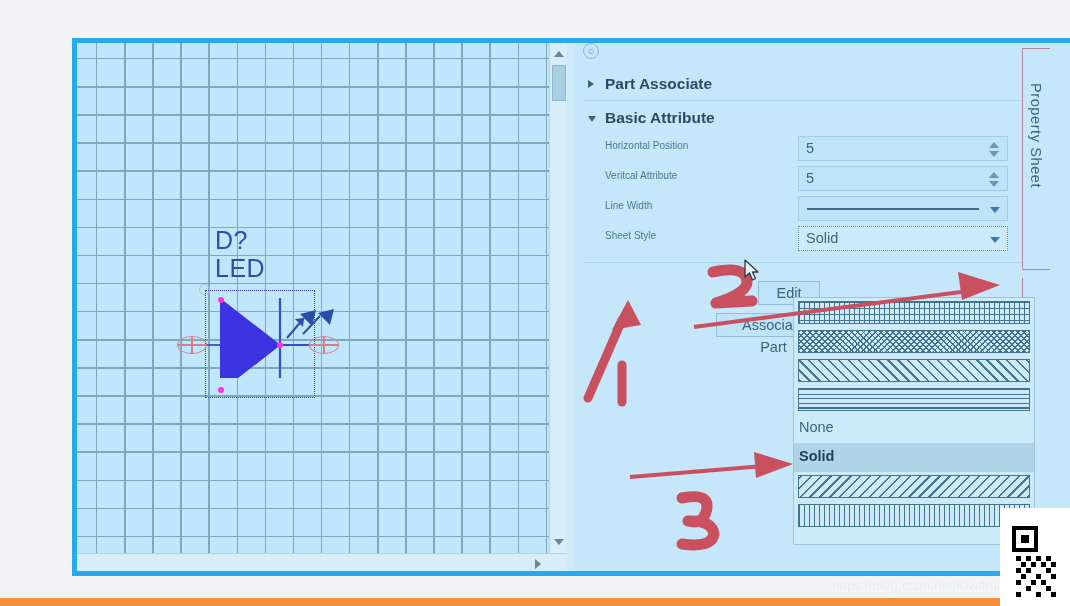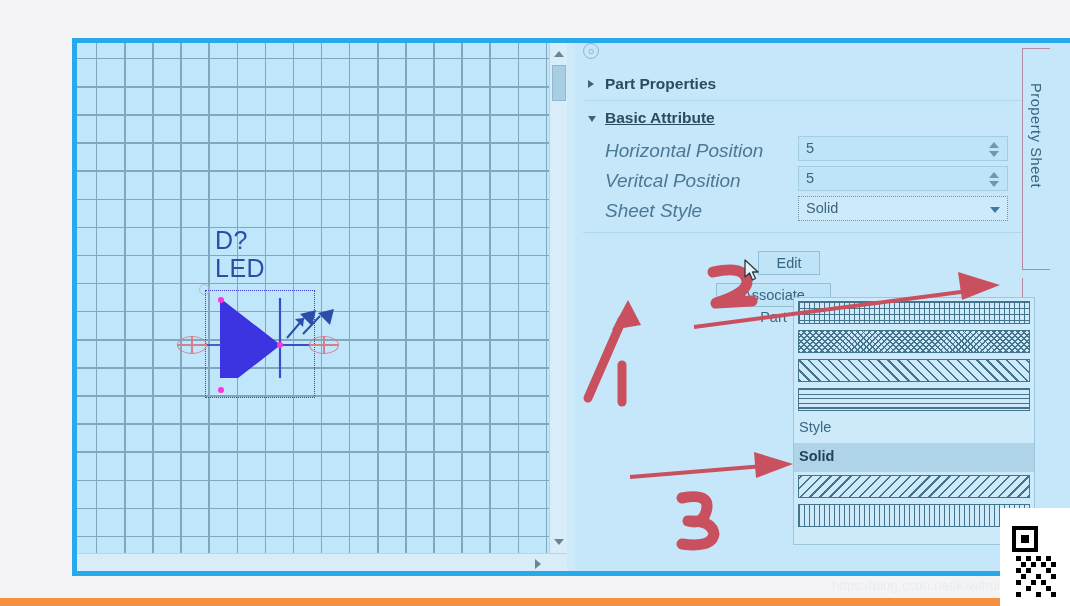--- a/index.html
+++ b/index.html
@@ -88,21 +88,21 @@
     border-bottom: 1px solid #add8ee;
     color: #2c4a60; font-size: 15.5px; font-weight: bold; padding-left: 22px;
   }
   .tri { position: absolute; left: 5px; top: 13px; width: 0; height: 0; border-style: solid; }
   .tri-right { border-width: 4.5px 0 4.5px 6.5px; border-color: transparent transparent transparent #3d647e; }
   .tri-down  { border-width: 6.5px 4.5px 0 4.5px; border-color: #3d647e transparent transparent transparent; top: 15px; }
 
   .field-row { position: relative; height: 30px; }
   .field-label {
     position: absolute; left: 22px; top: 5px;
-    color: #4b7893; font-size: 19px; font-style: italic;
+    color: #4b7893; font-size: 10px;
   }
   .field-ctrl {
     position: absolute; left: 215px; top: 1px; width: 210px; height: 25px;
     background: #bfe3f7; border: 1px solid #a3cde4;
   }
   .ctrl-val { position: absolute; left: 7px; top: 3px; color: #3a6780; font-size: 14.5px; }
   .spin-up, .spin-dn {
     position: absolute; right: 8px; width: 0; height: 0; border-style: solid; opacity: .6;
   }
   .spin-up { top: 5px; border-width: 0 5px 6px 5px; border-color: transparent transparent #3d647e transparent; }
@@ -263,47 +263,54 @@
     </div>
 
     <div id="prop-panel">
       <div id="panel-pin">○</div>
 
       <div id="panel-body">
 
 
         <div class="section-row">
           <span class="tri tri-right"></span>
-          <span>Part Properties</span>
-        </div>
-
-        <div class="section-row" style="border-bottom:none;text-decoration:underline;">
+          <span>Part Associate</span>
+        </div>
+
+        <div class="section-row" style="border-bottom:none;">
           <span class="tri tri-down"></span>
           <span>Basic Attribute</span>
         </div>
 
         <div class="field-row">
           <span class="field-label">Horizontal Position</span>
           <div class="field-ctrl">
             <span class="ctrl-val">5</span>
             <span class="spin-up"></span>
             <span class="spin-dn"></span>
           </div>
         </div>
 
         <div class="field-row">
-          <span class="field-label">Veritcal Position</span>
+          <span class="field-label">Veritcal Attribute</span>
           <div class="field-ctrl">
             <span class="ctrl-val">5</span>
             <span class="spin-up"></span>
             <span class="spin-dn"></span>
           </div>
         </div>
 
 
+        <div class="field-row">
+          <span class="field-label">Line Width</span>
+          <div class="field-ctrl">
+            <span class="line-preview"></span>
+            <span class="chev"></span>
+          </div>
+        </div>
 
         <div class="field-row">
           <span class="field-label">Sheet Style</span>
           <div class="field-ctrl" id="fill-style-ctrl">
             <span class="ctrl-val">Solid</span>
             <span class="chev"></span>
           </div>
         </div>
 
         <div class="divider"></div>
@@ -324,21 +331,21 @@
     <div class="dd-item">
       <span class="dd-swatch pat-cross"></span>
     </div>
     <div class="dd-item">
       <span class="dd-swatch pat-fdiag"></span>
     </div>
     <div class="dd-item">
       <span class="dd-swatch pat-horz"></span>
     </div>
     <div class="dd-item">
-      <span class="dd-text">Style</span>
+      <span class="dd-text">None</span>
     </div>
     <div class="dd-item selected">
       <span class="dd-text">Solid</span>
     </div>
     <div class="dd-item">
       <span class="dd-swatch pat-bdiag"></span>
     </div>
     <div class="dd-item">
       <span class="dd-swatch pat-vert"></span>
     </div>

